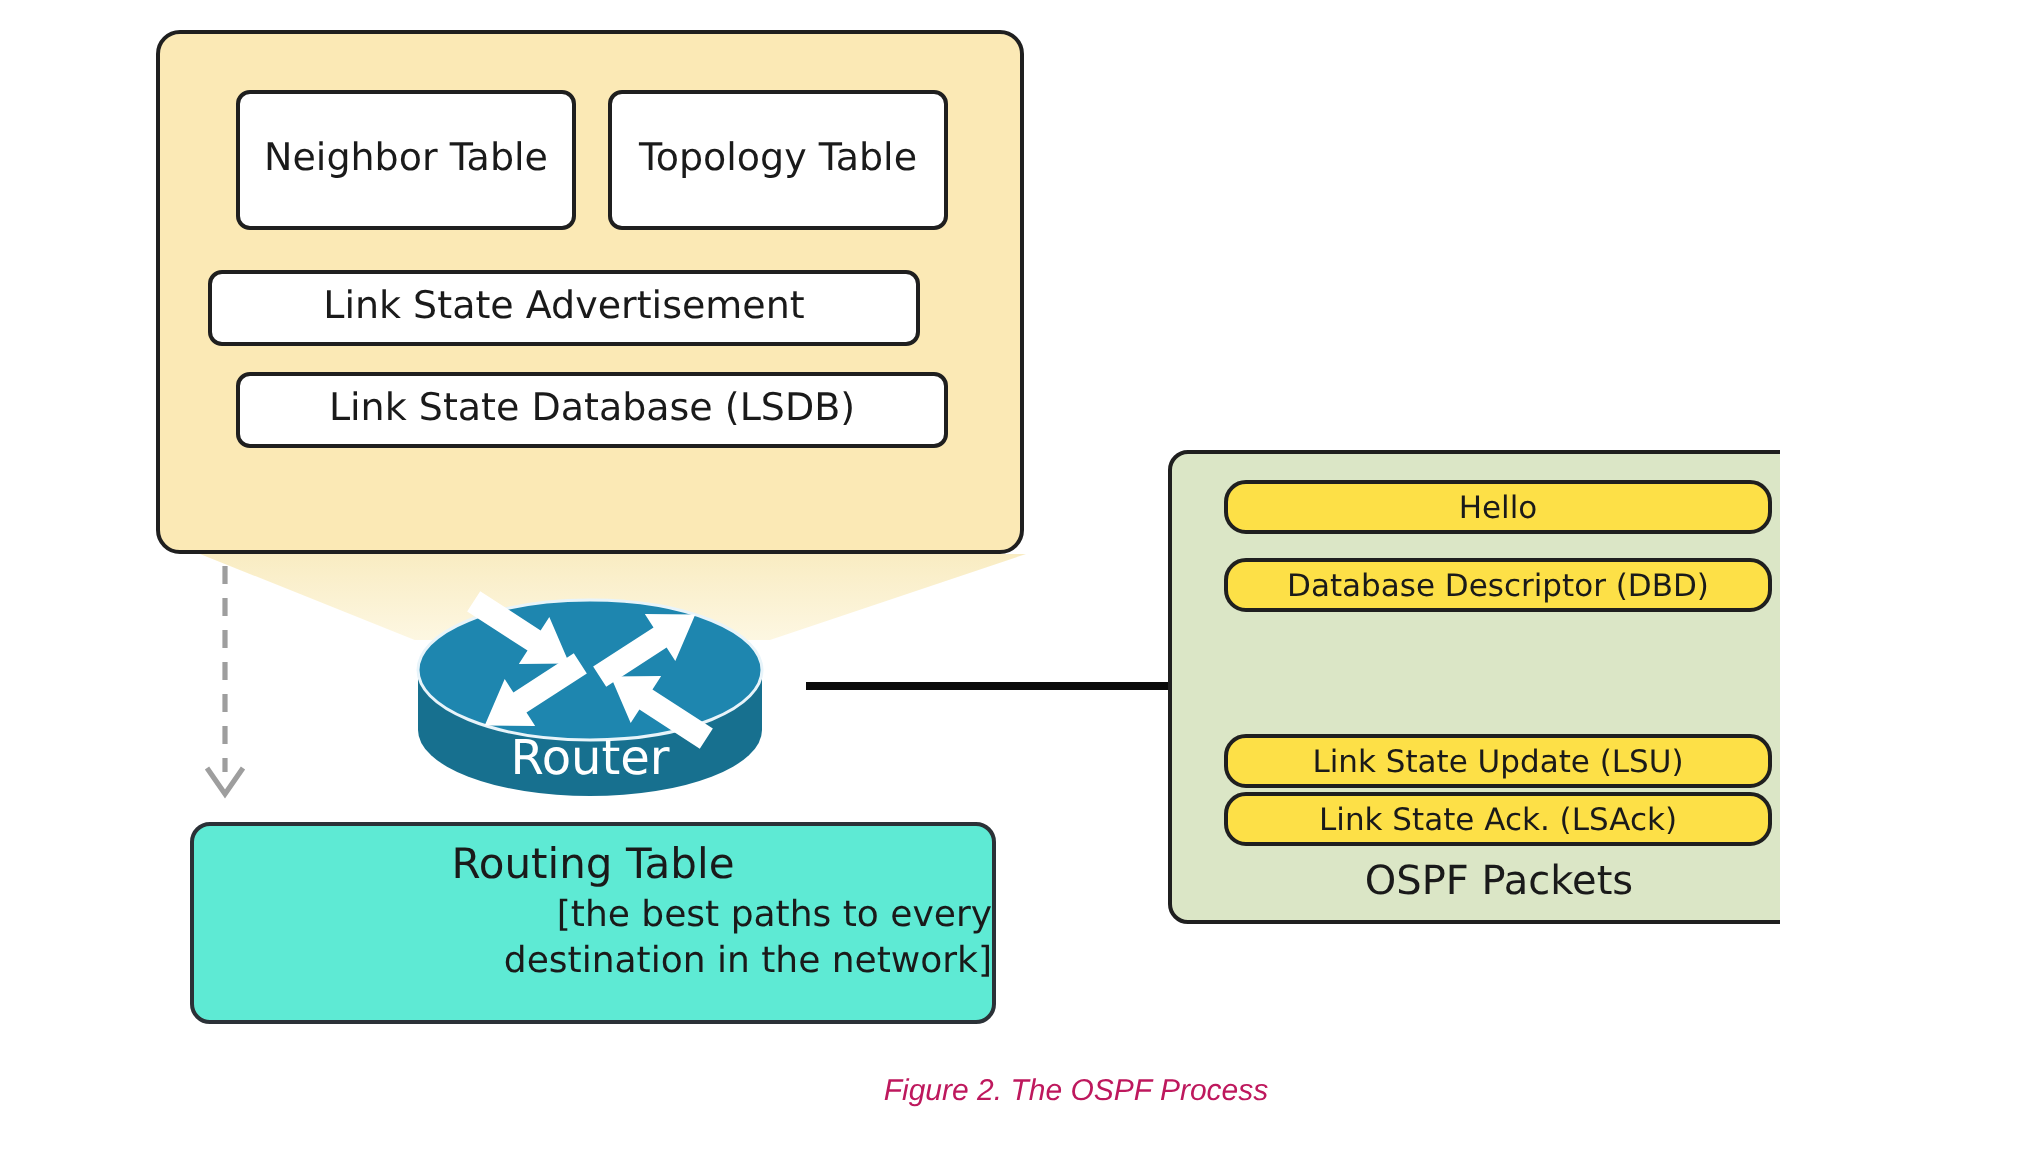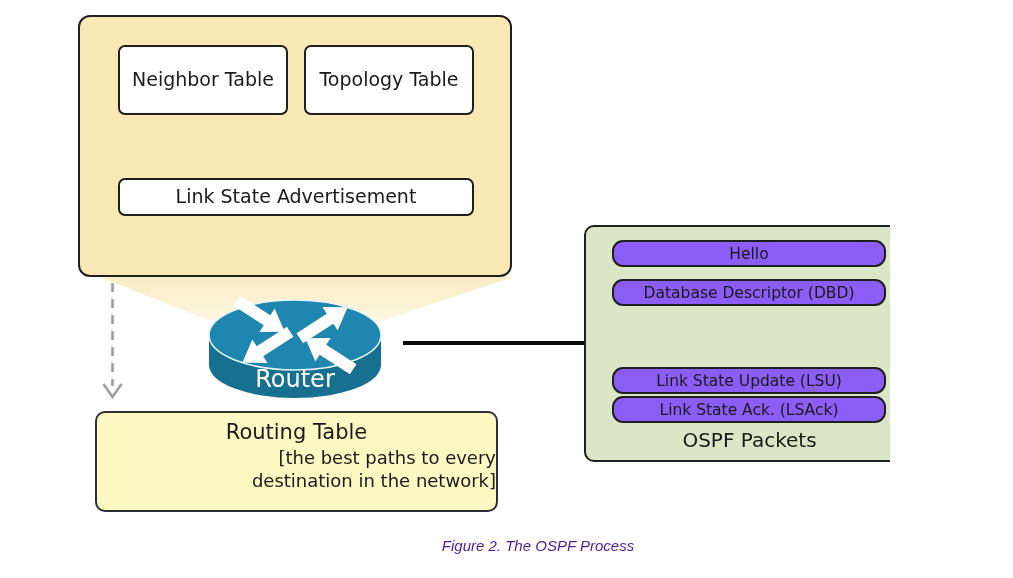--- a/index.html
+++ b/index.html
@@ -32,21 +32,21 @@
     left: 78px; top: 15px;
     width: 434px; height: 262px;
     background: #FBE9B5;
     border: 2.5px solid #1f1f1f;
     border-radius: 12px;
     z-index: 3;
   }
   .ospf-process .tbl { font-size: 19px; }
   .neighbor { left: 38px; top: 28px; width: 170px; height: 70px; }
   .topology { left: 224px; top: 28px; width: 170px; height: 70px; }
-  .lsa  { left: 38px; top: 118px; width: 356px; height: 38px; font-size: 19px; margin-top: 43px; }
+  .lsa  { left: 24px; top: 118px; width: 356px; height: 38px; font-size: 19px; }
   .lsdb { left: 38px; top: 169px; width: 356px; height: 38px; font-size: 19px; }
   .ospf-process-title {
     position: absolute;
     left: 0; right: 0; top: 220px;
     text-align: center;
     font-size: 22px;
   }
   
   .beam {
     position: absolute;
@@ -72,21 +72,21 @@
   .flow-arrow-svg {
     position: absolute;
     left: 400px; top: 329px;
     z-index: 1;
   }
   
   .routing-table {
     position: absolute;
     left: 95px; top: 411px;
     width: 403px; height: 101px;
-    background: #fef9c3;
+    background: #5eead4;
     border: 2.5px solid #2b3137;
     border-radius: 10px;
     text-align: center;
     z-index: 3;
     padding-top: 7px;
   }
   .routing-table-title { font-size: 21px; }
   .routing-table-sub {
     font-size: 18px;
     line-height: 1.25;
@@ -101,21 +101,21 @@
     width: 331px; height: 237px;
     background: #DBE6C6;
     border: 2.5px solid #1f1f1f;
     border-radius: 10px;
     z-index: 2;
   }
   .packet {
     position: absolute;
     left: 26px;
     width: 274px; height: 27px;
-    background: #8b5cf6;
+    background: #fde047;
     border: 2px solid #1f1f1f;
     border-radius: 11px;
     display: flex;
     align-items: center;
     justify-content: center;
     font-size: 15.5px;
   }
   .pk0 { top: 13px; }
   .pk1 { top: 52px; }
   .pk2 { top: 91px; }
@@ -128,21 +128,21 @@
     font-size: 20px;
   }
   
   .caption {
     position: absolute;
     left: 538px; top: 537px;
     transform: translateX(-50%);
     font-family: "Liberation Sans", sans-serif;
     font-style: italic;
     font-size: 15px;
-    color: #4c1d95;
+    color: #be185d;
     white-space: nowrap;
   }
 </style>
 </head>
 <body>
 
 <div class="stage">
 
   <div class="beam"></div>
 
@@ -158,20 +158,23 @@
 
   <div class="ospf-process">
     <div class="wbox tbl neighbor">
       <span>Neighbor Table</span>
     </div>
     <div class="wbox tbl topology">
       <span>Topology Table</span>
     </div>
     <div class="wbox lsa">
       <span>Link State Advertisement</span>
+    </div>
+    <div class="wbox lsdb">
+      <span>Link State Database (LSDB)</span>
     </div>
   </div>
 
   <svg class="router-svg" width="190" height="115" viewBox="0 0 190 115">
     <defs>
       <path id="arw" d="M-30,-6 L6,-6 L6,-14 L27,0 L6,14 L6,6 L-30,6 Z"></path>
     </defs>
 
     <path d="M9,46 v30 a86,33 0 0 0 172,0 v-30 Z" fill="#17708F"></path>
 

